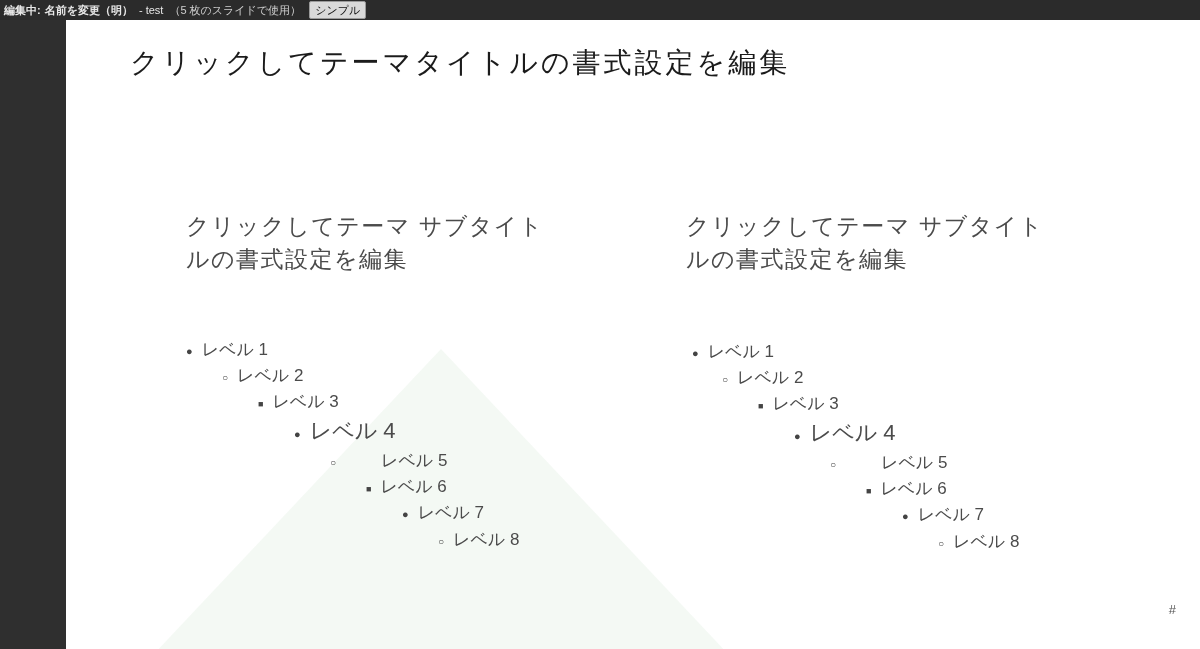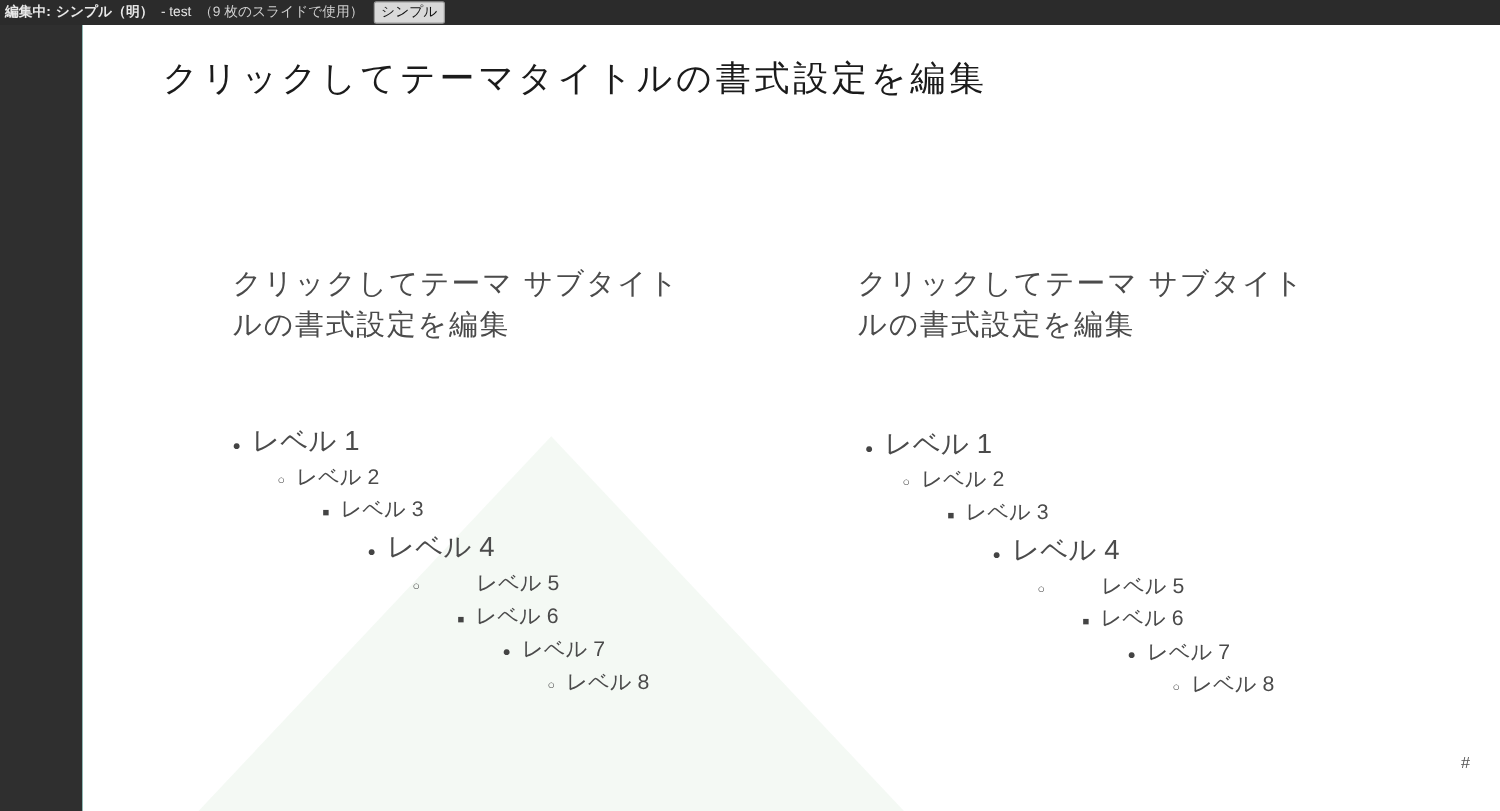--- a/index.html
+++ b/index.html
@@ -10,21 +10,21 @@
   body {
     width: 1200px;
     height: 649px;
     overflow: hidden;
     font-family: "Liberation Sans", sans-serif;
   }
   #app {
     position: relative;
     width: 988px;
     height: 649px;
-    background: #14b8a6;
+    background: #0c4a6e;
   }
 
   
   .topbar {
     position: absolute;
     left: 0; top: 0;
     width: 1200px;
     height: 20px;
     background: #2b2b2b;
     display: flex;
@@ -132,21 +132,21 @@
   .level .bullet {
     display: inline-block;
     margin-right: 9px;
     flex: 0 0 auto;
     color: #444;
   }
   .bullet.disc::before   { content: "\25CF"; font-size: 11px; }
   .bullet.circle::before { content: "\25CB"; font-size: 10px; }
   .bullet.square::before { content: "\25A0"; font-size: 9px; }
 
-  .level.l1 { font-size: 22px; margin-left: 0px;   margin-bottom: 5px; }
+  .level.l1 { font-size: 17px; margin-left: 0px;   margin-bottom: 5px; }
   .level.l2 { font-size: 17px; margin-left: 36px;  margin-bottom: 5px; }
   .level.l3 { font-size: 17px; margin-left: 72px;  margin-bottom: 5px; }
   .level.l4 { font-size: 22px; margin-left: 108px; margin-bottom: 5px; }
   .level.l5 { font-size: 17px; margin-left: 144px; margin-bottom: 5px; gap: 36px; }
   .level.l6 { font-size: 17px; margin-left: 180px; margin-bottom: 5px; }
   .level.l7 { font-size: 17px; margin-left: 216px; margin-bottom: 5px; }
   .level.l8 { font-size: 17px; margin-left: 252px; margin-bottom: 0; }
   .level.l9 { font-size: 17px; margin-left: 288px; margin-bottom: 5px; }
 
   .column.right .levels { margin-top: 64px; }
@@ -160,23 +160,23 @@
     font-size: 13px;
   }
 </style>
 </head>
 <body>
 
 <div id="app">
 
   <div class="topbar">
     <span class="topbar-text bold">編集中:</span>
-    <span class="topbar-text bold" style="margin-left:4px;">シンプル（明）</span>
+    <span class="topbar-text bold" style="margin-left:4px;">名前を変更（明）</span>
     <span class="topbar-text" style="margin-left:6px;">- test</span>
-    <span class="topbar-text dim" style="margin-left:6px;">（9 枚のスライドで使用）</span>
+    <span class="topbar-text dim" style="margin-left:6px;">（5 枚のスライドで使用）</span>
     <button class="rename-button">シンプル</button>
   </div>
 
   <div class="left-rail"></div>
 
   <div class="slide">
     <div class="slide-watermark"></div>
 
     <div class="slide-title">クリックしてテーマタイトルの書式設定を編集</div>
 

